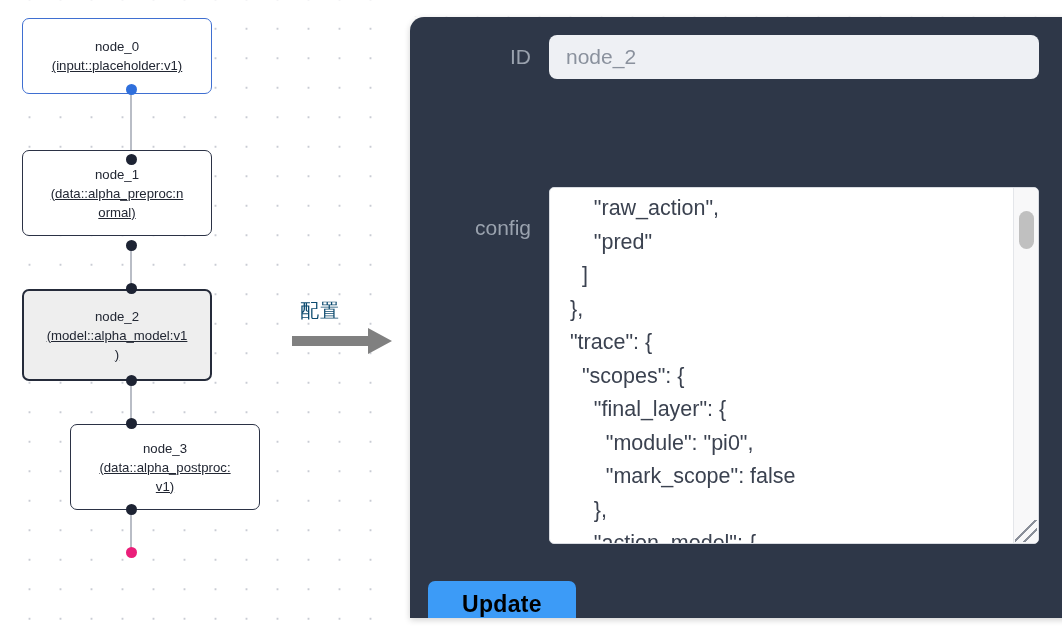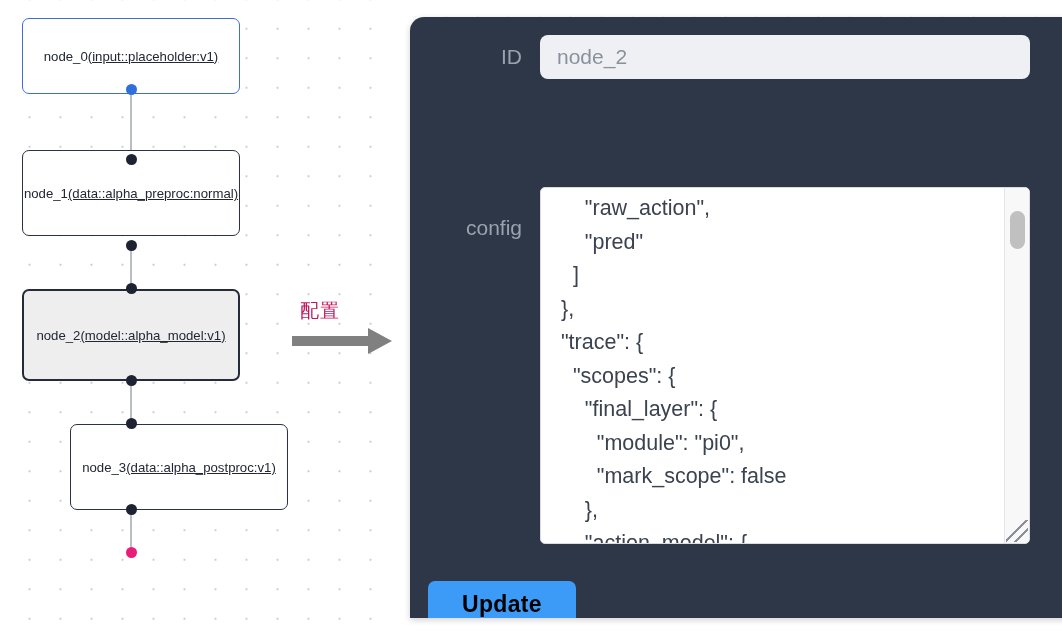--- a/index.html
+++ b/index.html
@@ -23,30 +23,30 @@
     background-color: #ffffff;
     background-image: radial-gradient(circle, #c9ccd4 1px, transparent 1.2px);
     background-size: 31px 29.5px;
     background-position: 14px 14px;
     overflow: hidden;
   }
 
   .node {
     position: absolute;
     left: 22px;
-    width: 218px;
+    width: 190px;
     background: #ffffff;
     border: 1.6px solid #2b3245;
     border-radius: 7px;
     color: #222733;
     font-size: 13.2px;
     line-height: 19px;
     text-align: center;
     display: flex;
-    flex-direction: row;
+    flex-direction: column;
     align-items: center;
     justify-content: center;
     padding: 4px 6px;
     z-index: 3;
   }
   .node .nid  { display:block; }
   .node .ntype{ display:block;text-decoration:underline; }
 
   .node.is-input  { border-color: #3f6fd1; border-width: 1.5px; }
   .node.is-output { border-color: #e8469b; border-width: 1.7px; }
@@ -96,21 +96,21 @@
 
   
   #transition-group {
     position: absolute;
     left: 292px; top: 298px;
     width: 110px; height: 62px;
     z-index: 6;
   }
   #transition-label {
     font-size: 19px;
-    color: #be185d;
+    color: #0c4a6e;
     letter-spacing: 1px;
     text-align: left;
     padding-left: 8px;
     font-family: "DejaVu Sans", "Liberation Sans", sans-serif;
   }
   #transition-arrow { position: absolute; left: 0; top: 27px; }
 
   
   #config-panel {
     position: absolute;
@@ -120,21 +120,21 @@
     border-radius: 14px 0 0 0;
     box-shadow: 0 2px 6px rgba(0,0,0,.18);
     z-index: 4;
     overflow: hidden;
   }
 
   .field-row {
     position: absolute;
     display: flex;
     align-items: flex-start;
-    left: 8px;
+    left: 17px;
   }
   .field-label {
     width: 122px;
     text-align: right;
     padding-right: 18px;
     color: #9aa2ae;
     font-size: 21px;
     line-height: 44px;
     font-weight: 400;
   }

